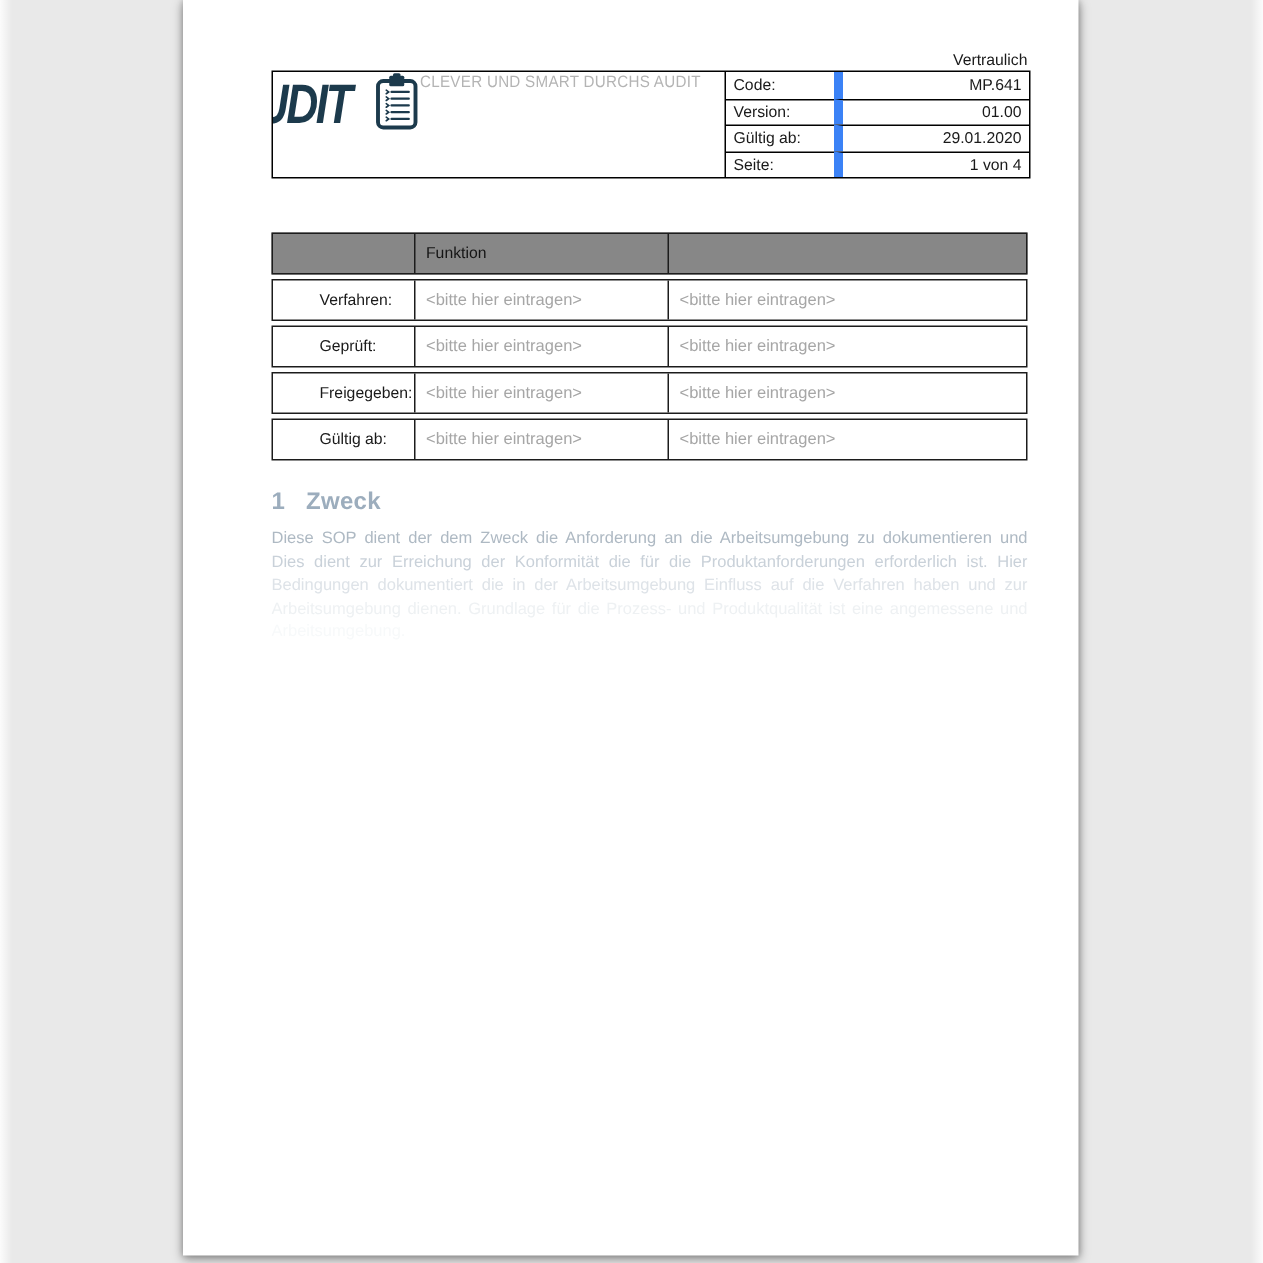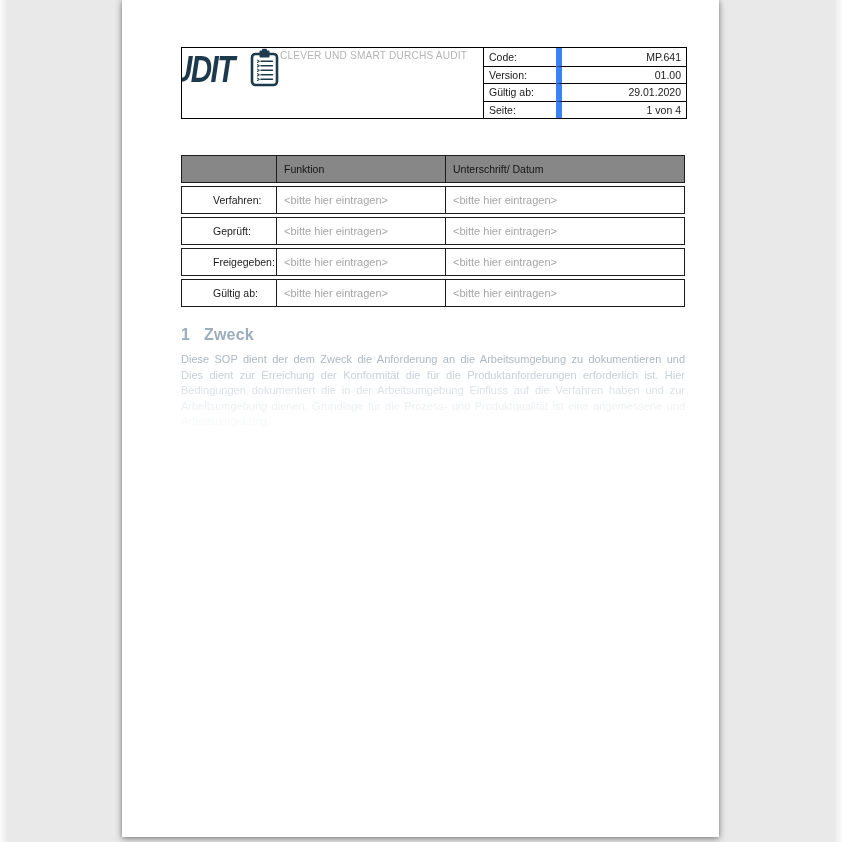--- a/index.html
+++ b/index.html
@@ -139,20 +139,21 @@
 </style>
 </head>
 <body>
 
 <div class="viewport">
   <div class="edge-left"></div>
   <div class="edge-right"></div>
 
   <div class="page">
 
+    <div class="confidential">Vertraulich</div>
 
     <div class="header-table">
       <div class="logo-cell">
         <div class="brand-row">
           <span class="brand">SMAUDIT</span>
           <span class="clipboard">
             <svg width="31" height="40" viewBox="0 0 31 40">
               <rect x="3" y="6" width="25" height="31" rx="3.5" fill="#ffffff" stroke="#1c3a4c" stroke-width="2.6"></rect>
               <rect x="10.5" y="2.5" width="10" height="7" rx="1" fill="#1c3a4c"></rect>
               <rect x="13" y="0.8" width="5" height="3" rx="1" fill="#1c3a4c"></rect>
@@ -184,21 +185,20 @@
       <div class="meta-value r3">29.01.2020</div>
 
       <div class="meta-label r4">Seite:</div>
       <div class="meta-value r4">1 von 4</div>
     </div>
 
     <div class="approval">
       <div class="appr-row head">
         <div class="cell b"></div>
         <div class="cell b">Funktion</div>
-        <div class="cell">Unterschrift/ Datum</div>
       </div>
 
       <div class="appr-row">
         <div class="cell b">Verfahren:</div>
         <div class="cell b placeholder">&lt;bitte hier eintragen&gt;</div>
         <div class="cell placeholder">&lt;bitte hier eintragen&gt;</div>
       </div>
 
       <div class="appr-row">
         <div class="cell b">Geprüft:</div>

